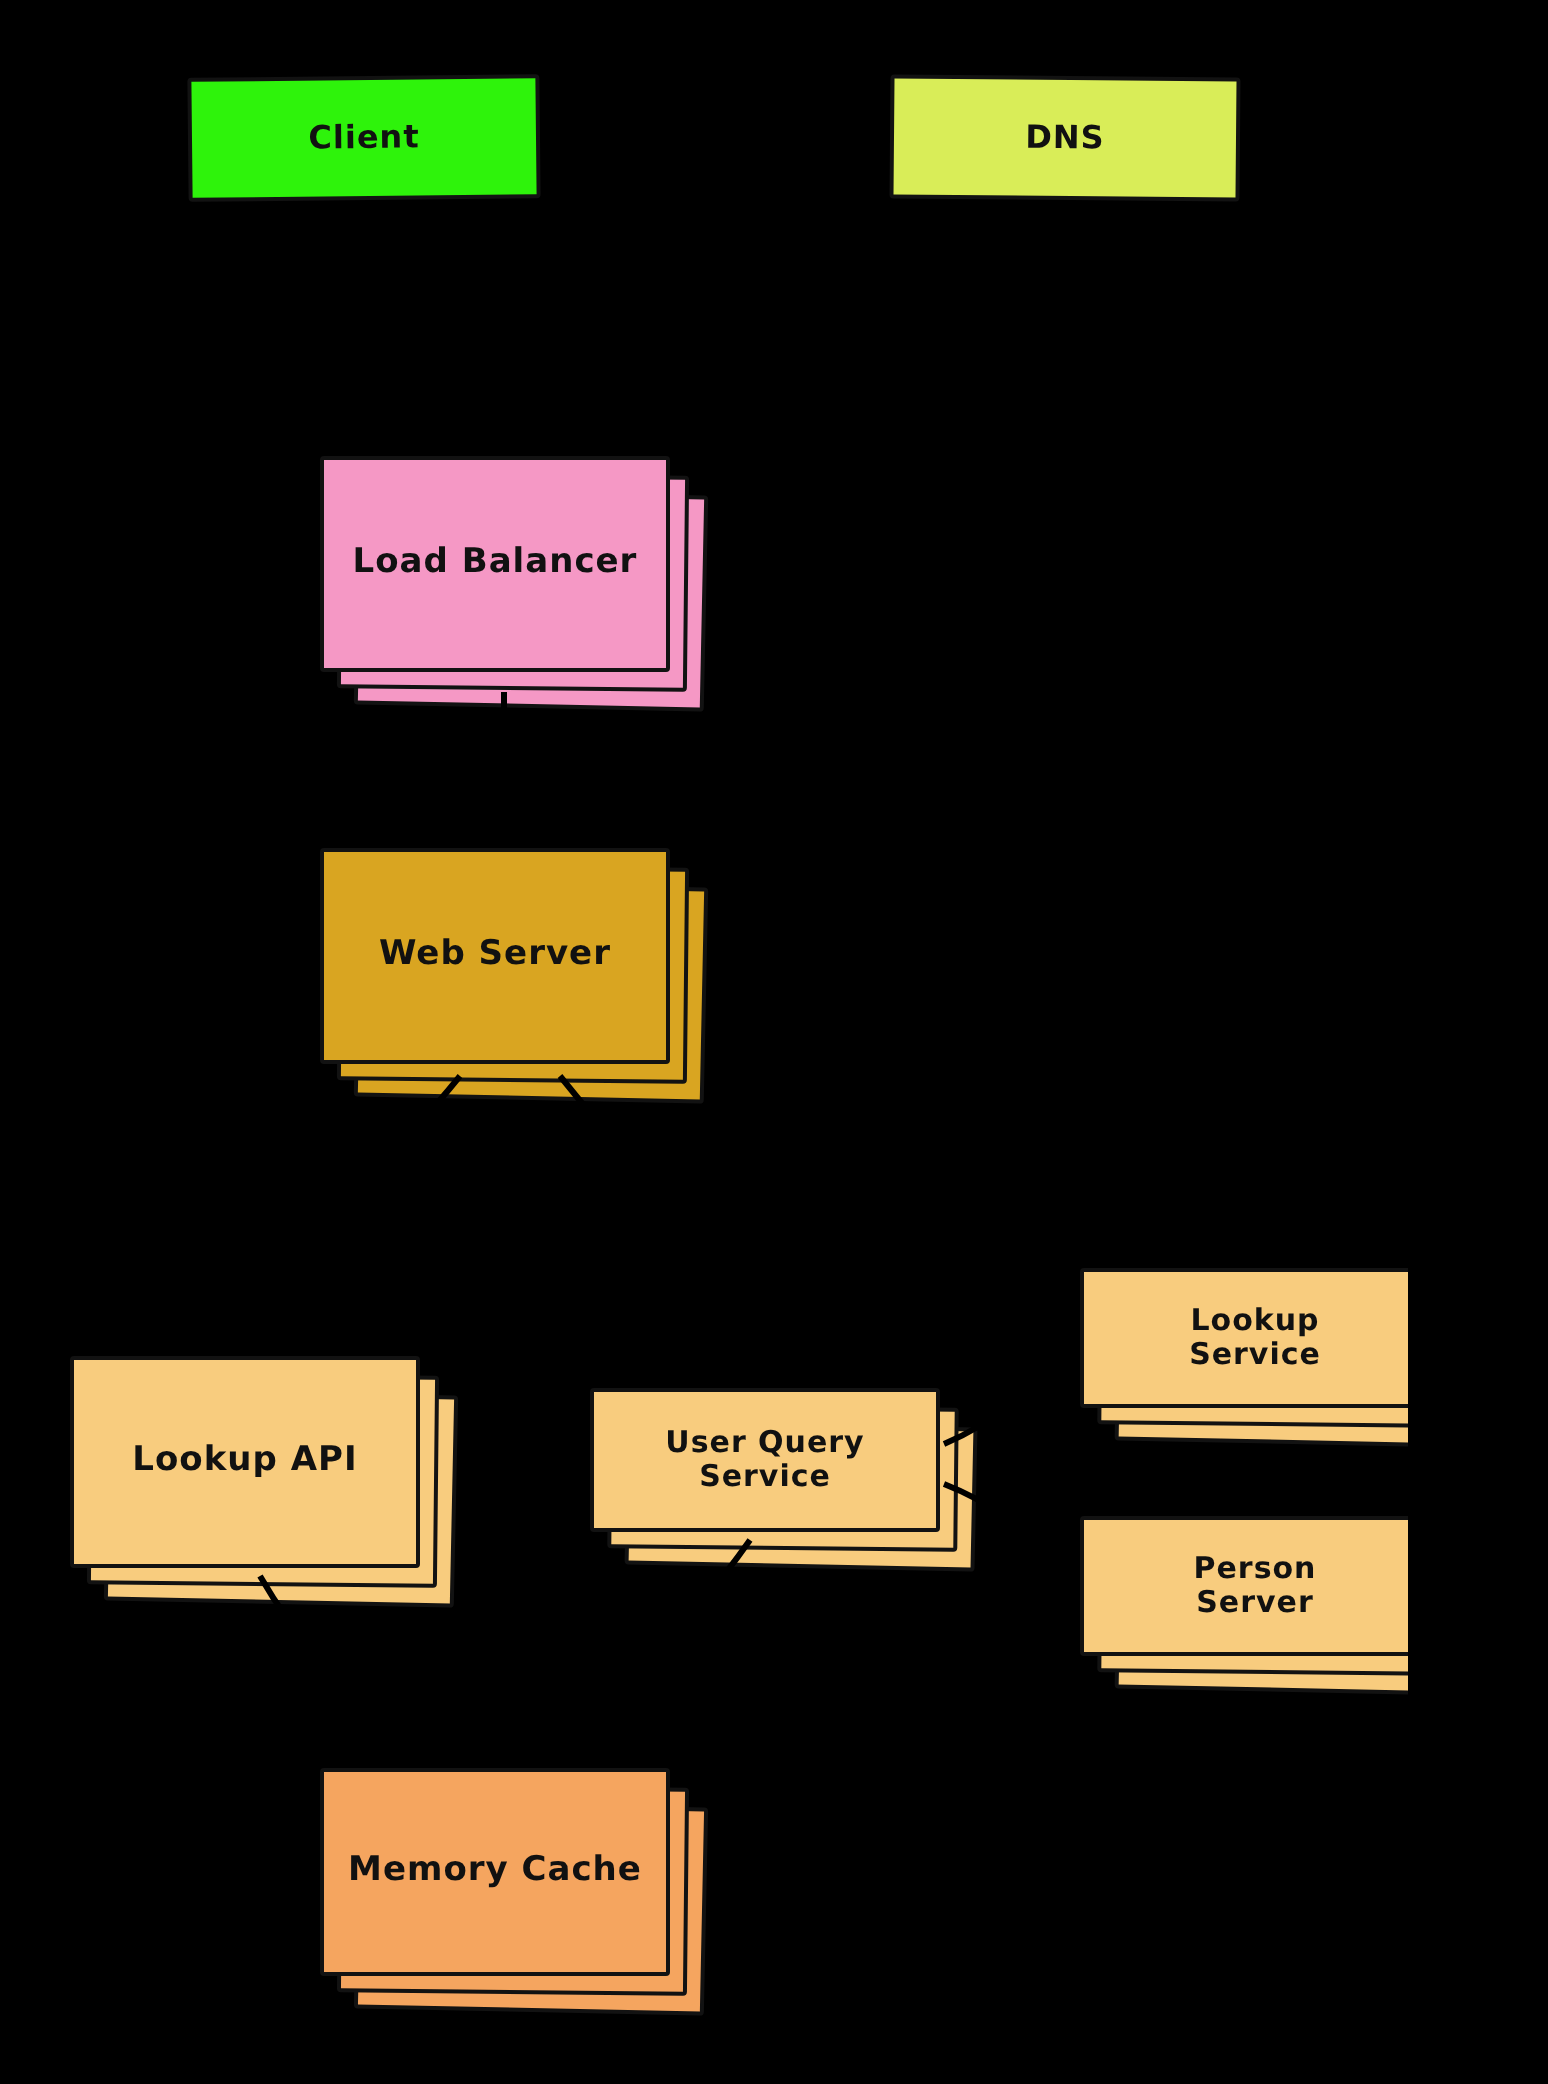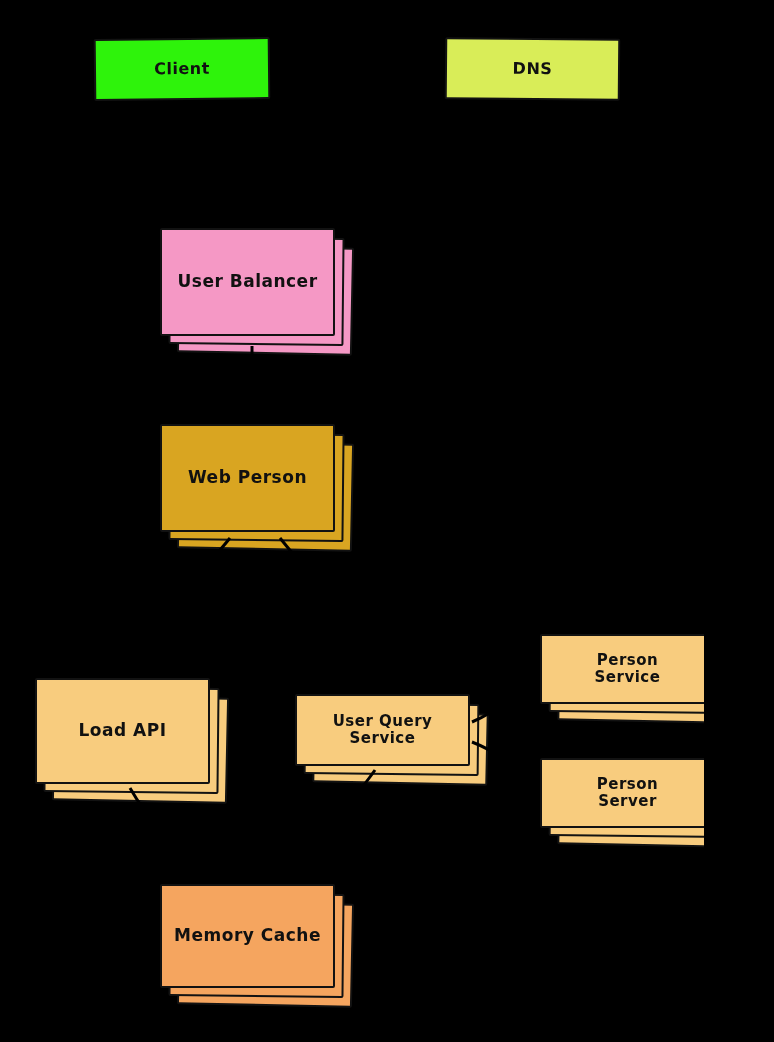--- a/index.html
+++ b/index.html
@@ -86,49 +86,49 @@
 
   <div class="node fs-md tilt-r" style="left:445px; top:38px; width:175px; height:62px;">
     <div class="rect main" style="background-color: rgb(217, 237, 88);"></div>
     <div class="label">DNS</div>
   </div>
 
   <div class="node fs-lg" style="left:160px; top:228px; width:175px; height:108px;">
     <div class="rect shadow2" style="background-color: rgb(245, 152, 197);"></div>
     <div class="rect shadow1" style="background-color: rgb(245, 152, 197);"></div>
     <div class="rect main" style="background-color: rgb(245, 152, 197);"></div>
-    <div class="label">User Balancer</div>
+    <div class="label">Load Balancer</div>
   </div>
 
   <div class="node fs-lg" style="left:160px; top:424px; width:175px; height:108px;">
     <div class="rect shadow2" style="background-color: rgb(217, 165, 33);"></div>
     <div class="rect shadow1" style="background-color: rgb(217, 165, 33);"></div>
     <div class="rect main" style="background-color: rgb(217, 165, 33);"></div>
-    <div class="label">Web Person</div>
+    <div class="label">Web Server</div>
   </div>
 
   <div class="node fs-lg" style="left:35px; top:678px; width:175px; height:106px;">
     <div class="rect shadow2" style="background-color: rgb(248, 204, 126);"></div>
     <div class="rect shadow1" style="background-color: rgb(248, 204, 126);"></div>
     <div class="rect main" style="background-color: rgb(248, 204, 126);"></div>
-    <div class="label">Load API</div>
+    <div class="label">Lookup API</div>
   </div>
 
   <div class="node fs-sm" style="left:295px; top:694px; width:175px; height:72px;">
     <div class="rect shadow2" style="background-color: rgb(248, 204, 126);"></div>
     <div class="rect shadow1" style="background-color: rgb(248, 204, 126);"></div>
     <div class="rect main" style="background-color: rgb(248, 204, 126);"></div>
     <div class="label">User Query Service</div>
   </div>
 
   <div class="node fs-sm" style="left:540px; top:634px; width:175px; height:70px;">
     <div class="rect shadow2" style="background-color: rgb(248, 204, 126);"></div>
     <div class="rect shadow1" style="background-color: rgb(248, 204, 126);"></div>
     <div class="rect main" style="background-color: rgb(248, 204, 126);"></div>
-    <div class="label" style="padding:4px 34px;">Person Service</div>
+    <div class="label" style="padding:4px 34px;">Lookup Service</div>
   </div>
 
   <div class="node fs-sm" style="left:540px; top:758px; width:175px; height:70px;">
     <div class="rect shadow2" style="background-color: rgb(248, 204, 126);"></div>
     <div class="rect shadow1" style="background-color: rgb(248, 204, 126);"></div>
     <div class="rect main" style="background-color: rgb(248, 204, 126);"></div>
     <div class="label" style="padding:16px 34px;text-align:center;">Person Server</div>
   </div>
 
   <div class="node fs-lg" style="left:160px; top:884px; width:175px; height:104px;">

